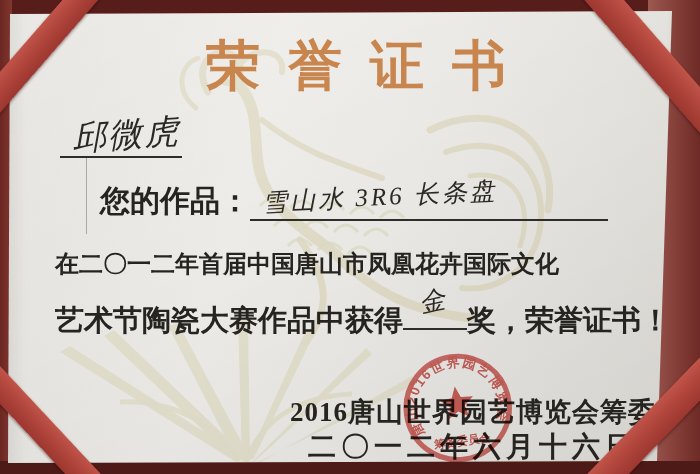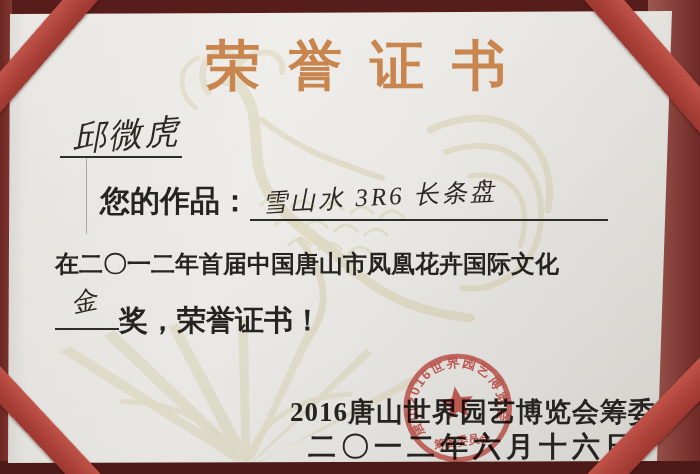--- a/index.html
+++ b/index.html
@@ -130,21 +130,21 @@
     <div class="signature">邱微虎</div>
     <div class="name-underline"></div>
     <div class="crease"></div>
 
     <div class="work-label ink">您的作品：</div>
     <div class="work-value">雪山水 3R6 长条盘</div>
     <div class="work-underline"></div>
 
     <div class="body-line1 ink">在二〇一二年首届中国唐山市凤凰花卉国际文化</div>
     <div class="body-line2 ink">
-      <span class="award-blank"><span class="award-value">金</span></span><span>奖，荣誉证书！</span>
+      <span>艺术节陶瓷大赛作品中获得</span><span class="award-blank"><span class="award-value">金</span></span><span>奖，荣誉证书！</span>
     </div>
 
     <div class="issuer ink">2016唐山世界园艺博览会筹委会</div>
     <div class="issue-date ink">二〇一二年六月十六日</div>
 
     <svg class="seal" viewBox="0 0 124 124">
       <circle cx="62" cy="60" r="50" fill="none" stroke="#cf4f49" stroke-width="5" opacity=".9"></circle>
       <path id="sealArc" d="M 27.4,80 A 40,40 0 1 1 96.6,80" fill="none"></path>
       <text font-size="13" fill="#cf4f49" font-weight="bold" font-family="Liberation Sans, DejaVu Sans, sans-serif" letter-spacing="1.5">
         <textPath href="#sealArc">唐山2016世界园艺博览会</textPath>

